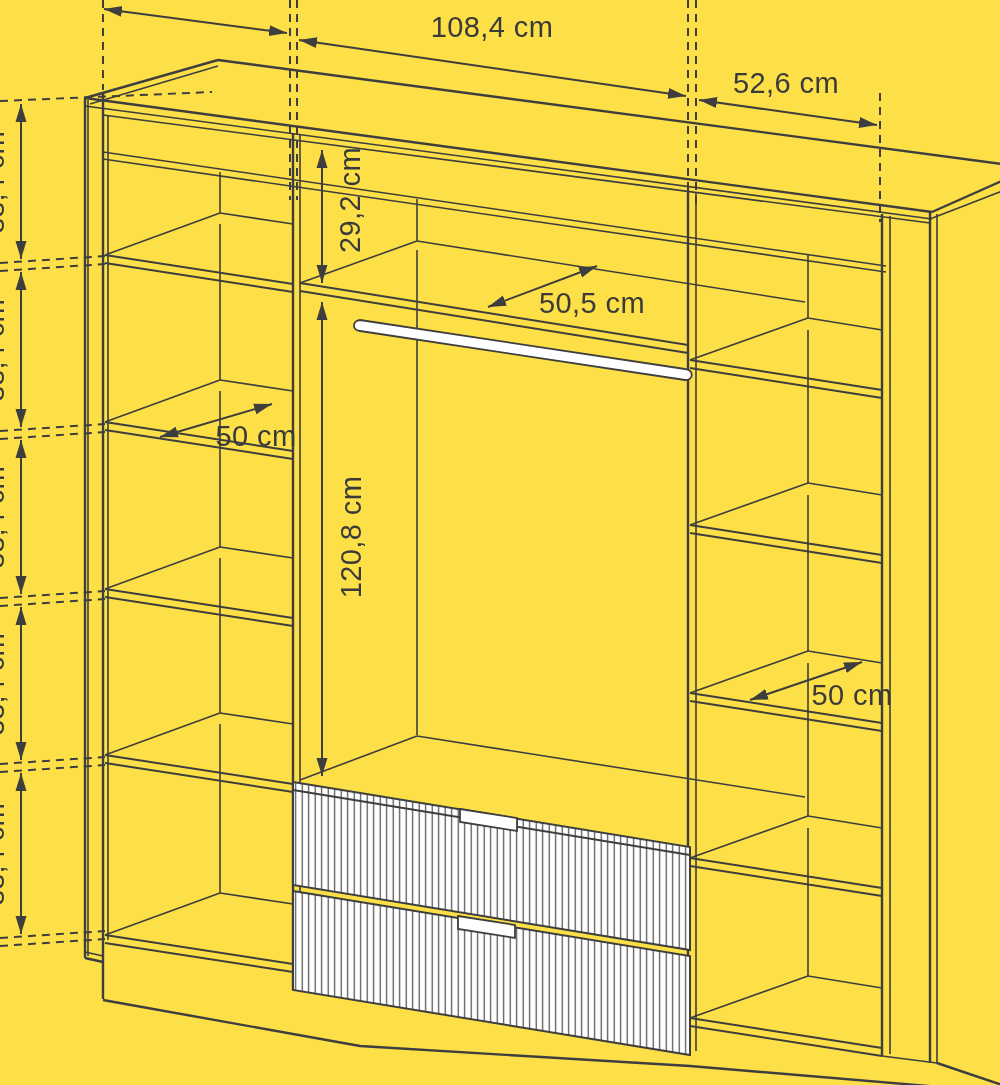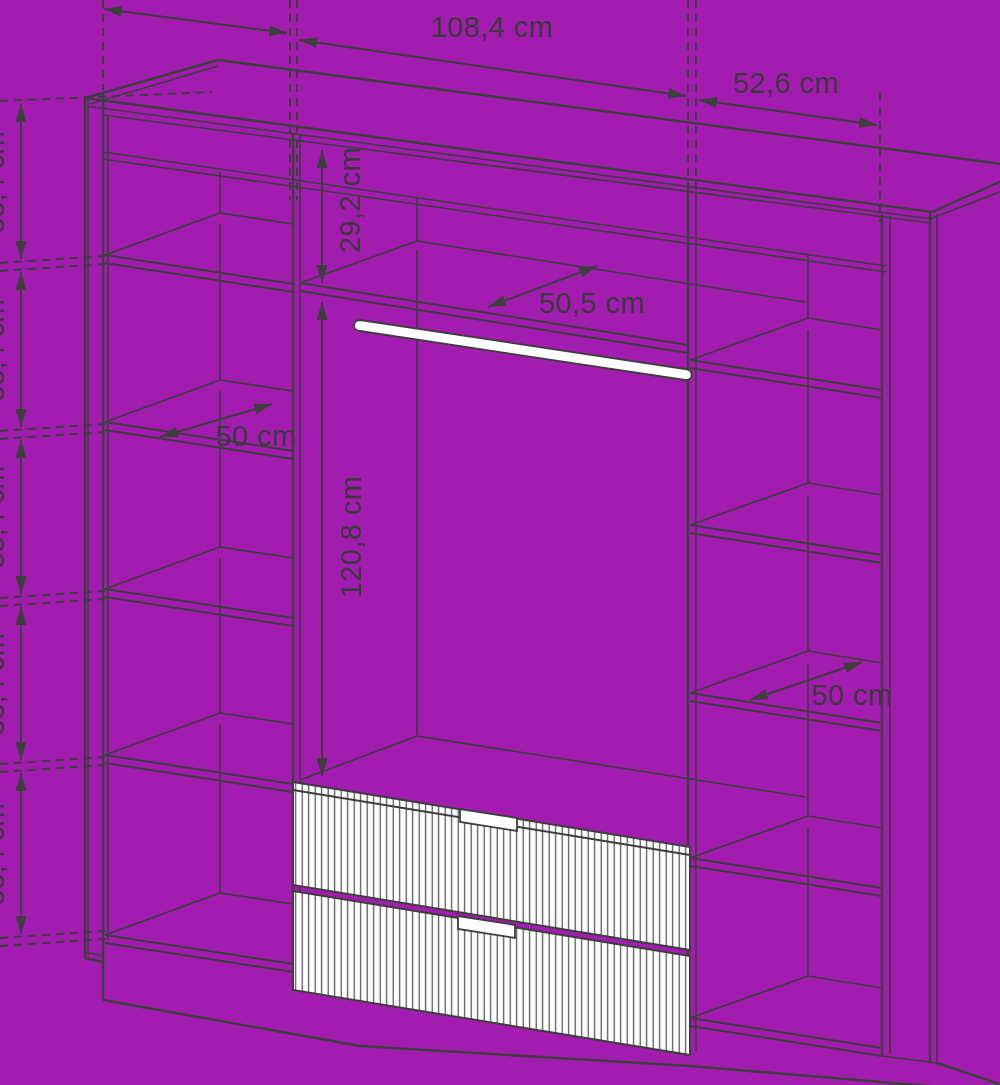--- a/index.html
+++ b/index.html
@@ -1,16 +1,16 @@
 <!DOCTYPE html>
 <html><head>
 <meta charset="utf-8">
 <style>
   html,body{margin:0;padding:0;background:#ffffff;}
-  .stage{position:relative;width:1000px;height:1085px;overflow:hidden;background:#a21caf;
+  .stage{position:relative;width:1000px;height:1085px;overflow:hidden;background:#fde047;
          font-family:"Liberation Sans", sans-serif;}
   svg{display:block}
   .ink{stroke:#3e3e3e;fill:none}
   .w-main{stroke-width:2.4}
   .w-mid{stroke-width:2}
   .w-thin{stroke-width:1.6}
   .dash{stroke:#3e3e3e;stroke-width:2;stroke-dasharray:8 6;fill:none}
   .dim{stroke:#3e3e3e;stroke-width:2;fill:none}
   .lbl{font-family:"Liberation Sans", sans-serif;font-size:29px;letter-spacing:.4px;
        fill:#3a3a3a;text-anchor:middle;font-weight:500}

